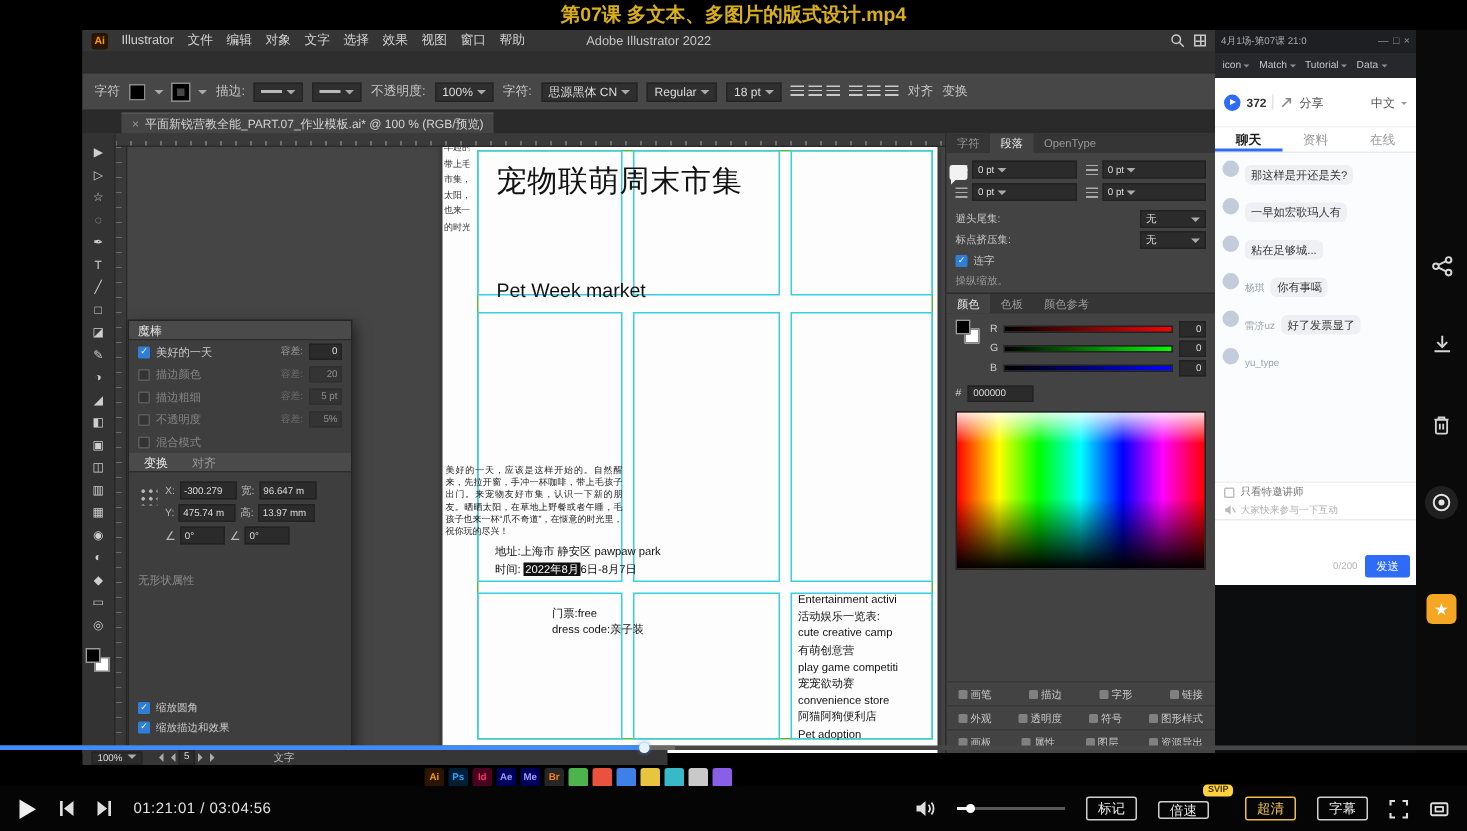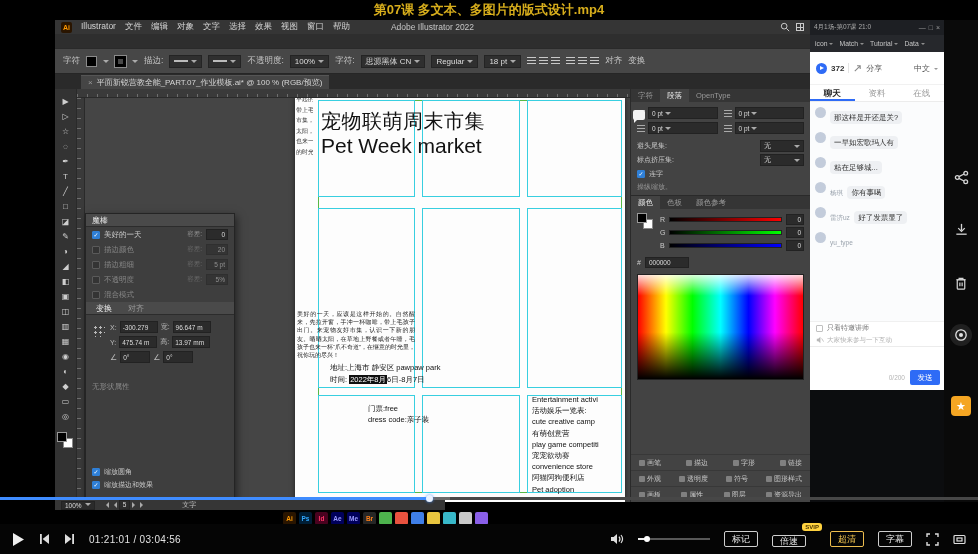--- a/index.html
+++ b/index.html
@@ -40,23 +40,23 @@
   .tool{width:21px;height:15px;display:flex;align-items:center;justify-content:center;font-size:8px;color:#cfcfcf;}
   .tb-swatches{position:relative;width:18px;height:18px;margin:8px 0 0 2px;}
   .sw-back{position:absolute;left:6px;top:6px;width:10px;height:10px;background:#fff;border:1px solid #888;}
   .sw-front{position:absolute;left:0;top:0;width:10px;height:10px;background:#000;border:1px solid #999;}
   .canvas{position:absolute;left:30px;top:78px;width:545px;height:404px;background:#454545;overflow:hidden;}
   .artboard{position:absolute;left:210px;top:0;width:330px;height:404px;background:#fdfdfd;box-shadow:0 0 5px rgba(0,0,0,.55);overflow:hidden;}
   .gbox{position:absolute;border:1px solid #38cfe0;}
   .mbox{position:absolute;border:1px solid #58b846;}
   .edge-col{position:absolute;left:1px;top:-4px;width:17px;overflow:hidden;}
   .edge-line{white-space:nowrap;font-size:6px;line-height:10.5px;color:#333;}
-  .ab-head{position:absolute;left:26px;top:10px;color:#121212;}
+  .ab-head{position:absolute;left:36px;top:10px;color:#121212;}
   .ab-head .cn{font-size:20px;line-height:26px;font-weight:500;letter-spacing:.5px;}
-  .ab-head .en{font-size:21px;line-height:24px;font-weight:500;}
+  .ab-head .en{font-size:13px;line-height:24px;font-weight:500;margin-top:48px;}
   .ab-body{position:absolute;left:2px;top:212px;width:118px;font-size:6px;line-height:8.2px;color:#222;text-align:justify;}
   .ab-addr{position:absolute;left:35px;top:264px;font-size:7.5px;line-height:12px;color:#111;font-weight:500;}
   .sel{background:#101010;color:#fff;padding:0 1px;}
   .ab-ticket{position:absolute;left:73px;top:305px;font-size:7.5px;line-height:11px;color:#111;font-weight:500;}
   .ab-list{position:absolute;left:237px;top:296px;width:92px;font-size:7.5px;line-height:11.2px;color:#111;font-weight:500;white-space:nowrap;overflow:hidden;}
   
   .float-panel{position:absolute;left:30px;top:193px;width:150px;height:287px;background:#3e3e3e;border:1px solid #242424;box-shadow:2px 3px 8px rgba(0,0,0,.5);display:flex;flex-direction:column;z-index:2;}
   .fp-header{height:13px;background:#4a4a4a;display:flex;align-items:center;gap:8px;padding:0 6px;font-size:8px;color:#e2e2e2;border-bottom:1px solid #2c2c2c;flex:none;}
   .mw-row{height:15px;display:flex;align-items:center;gap:4px;padding:0 6px;font-size:7.5px;color:#c9c9c9;}
   .mw-row.off{opacity:.5;}

